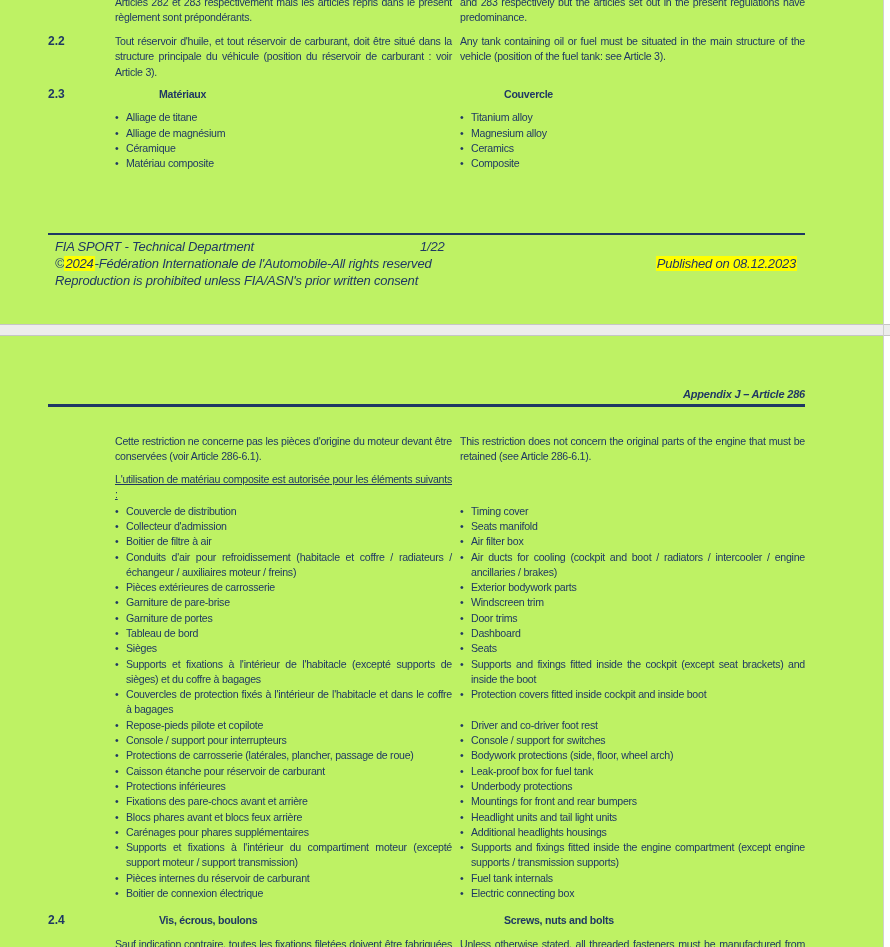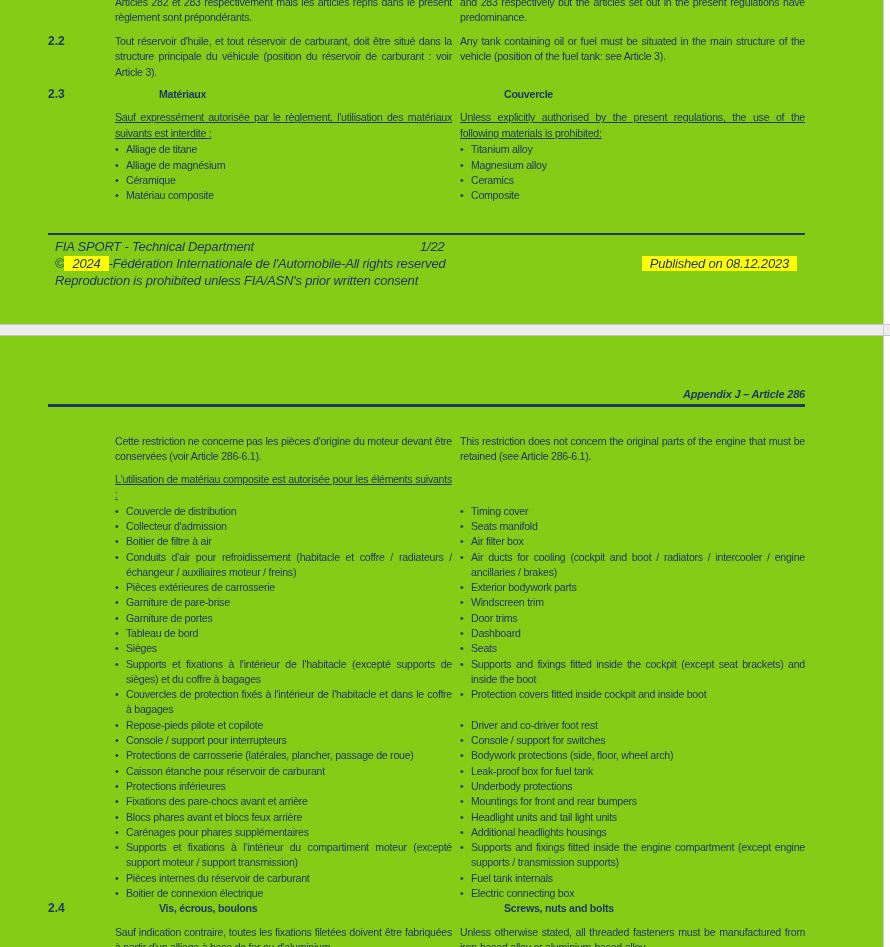--- a/index.html
+++ b/index.html
@@ -2,21 +2,21 @@
 <html><head>
 <meta charset="utf-8">
 <style>
   html,body{margin:0;padding:0;}
   body{
     width:890px;height:947px;overflow:hidden;position:relative;
     background:#ffffff;
     font-family:"Liberation Sans","DejaVu Sans",sans-serif;
     color:#1f3864;
   }
-  .page{position:absolute;left:0;width:883px;background:#84cc16;overflow:hidden;}
+  .page{position:absolute;left:0;width:883px;background:#bef264;overflow:hidden;}
   #page1{top:0;height:324px;}
   #page-gap{position:absolute;top:324px;left:0;width:890px;height:12px;
     background:#ededed;border-top:1px solid #c6c6c6;border-bottom:1px solid #c6c6c6;box-sizing:border-box;}
   #page2{top:336px;height:611px;}
   #edge-line{position:absolute;top:0;left:883px;width:1px;height:947px;background:#cfcfcf;}
 
   .doc{margin-left:48px;width:757px;}
   .grid{display:grid;grid-template-columns:67px 345px 345px;}
   .num{font-weight:bold;font-size:12px;line-height:15.4px;}
   .fr,.en{font-size:10.6px;line-height:15.4px;letter-spacing:-0.25px;text-align:justify;}
@@ -34,28 +34,28 @@
   .carry{margin-top:-5px;margin-bottom:8px;}
 
   
   .footer-rule{position:absolute;left:48px;top:233px;width:757px;height:2px;background:#1f3864;}
   .ftext{position:absolute;font-style:italic;font-size:13px;letter-spacing:-0.2px;color:#1f3864;white-space:nowrap;}
   #f-dept{left:55px;top:239px;}
   #f-page{left:420px;top:239px;}
   #f-copy{left:55px;top:256px;}
   #f-pub{right:86px;top:256px;margin-left:30px;}
   #f-repro{left:55px;top:273px;}
-  mark{background:#ffff00;color:#1f3864;padding:0 8px;font-style:italic;}
+  mark{background:#ffff00;color:#1f3864;padding:0 1px;font-style:italic;}
 
   
   #p2-header{margin-left:48px;width:757px;padding-top:52px;text-align:right;
     font-weight:bold;font-style:italic;font-size:11px;line-height:13px;letter-spacing:-0.2px;}
   #p2-rule{margin-left:48px;width:757px;height:3px;background:#1f3864;margin-top:3px;}
   #p2-body{margin-top:27px;}
-  .mt12{}
+  .mt12{margin-top:12px;}
 </style>
 </head>
 <body>
 
 <section class="page" id="page1">
   <div class="doc">
 
     <div class="grid carry">
       <div class="num"></div>
       <div class="fr">Articles 282 et 283 respectivement mais les articles repris dans le présent règlement sont prépondérants.</div>
@@ -67,25 +67,20 @@
       <div class="fr">Tout réservoir d'huile, et tout réservoir de carburant, doit être situé dans la structure principale du véhicule (position du réservoir de carburant : voir Article 3).</div>
       <div class="en">Any tank containing oil or fuel must be situated in the main structure of the vehicle (position of the fuel tank: see Article 3).</div>
     </div>
 
     <div class="grid mb8">
       <div class="num">2.3</div>
       <div class="fr bold">Matériaux</div>
       <div class="en bold">Couvercle</div>
     </div>
 
-    <div class="grid mb1">
-      <div class="num"></div>
-      <div class="fr und">Sauf expressément autorisée par le règlement, l'utilisation des matériaux suivants est interdite :</div>
-      <div class="en und">Unless explicitly authorised by the present regulations, the use of the following materials is prohibited:</div>
-    </div>
 
     <div>
 
         <div class="grid li-row">
           <div class="num"></div>
           <div class="fr li-cell">
             <span class="blt">•</span>
             <span class="li-t">Alliage de titane</span>
           </div>
           <div class="en li-cell">

